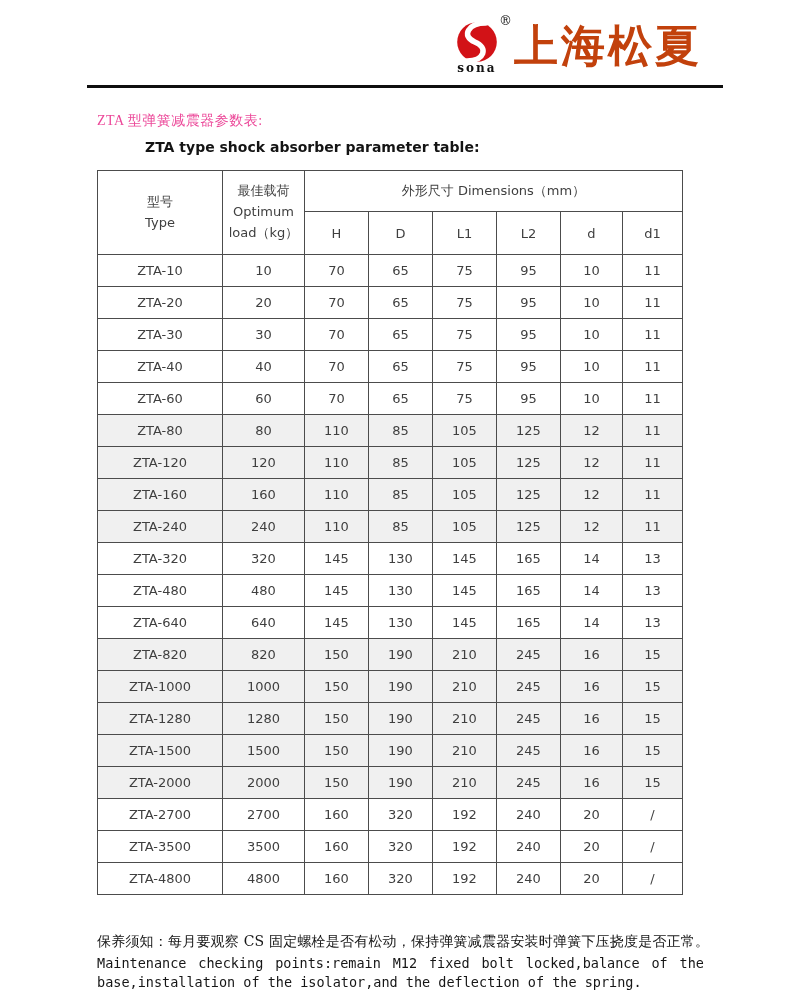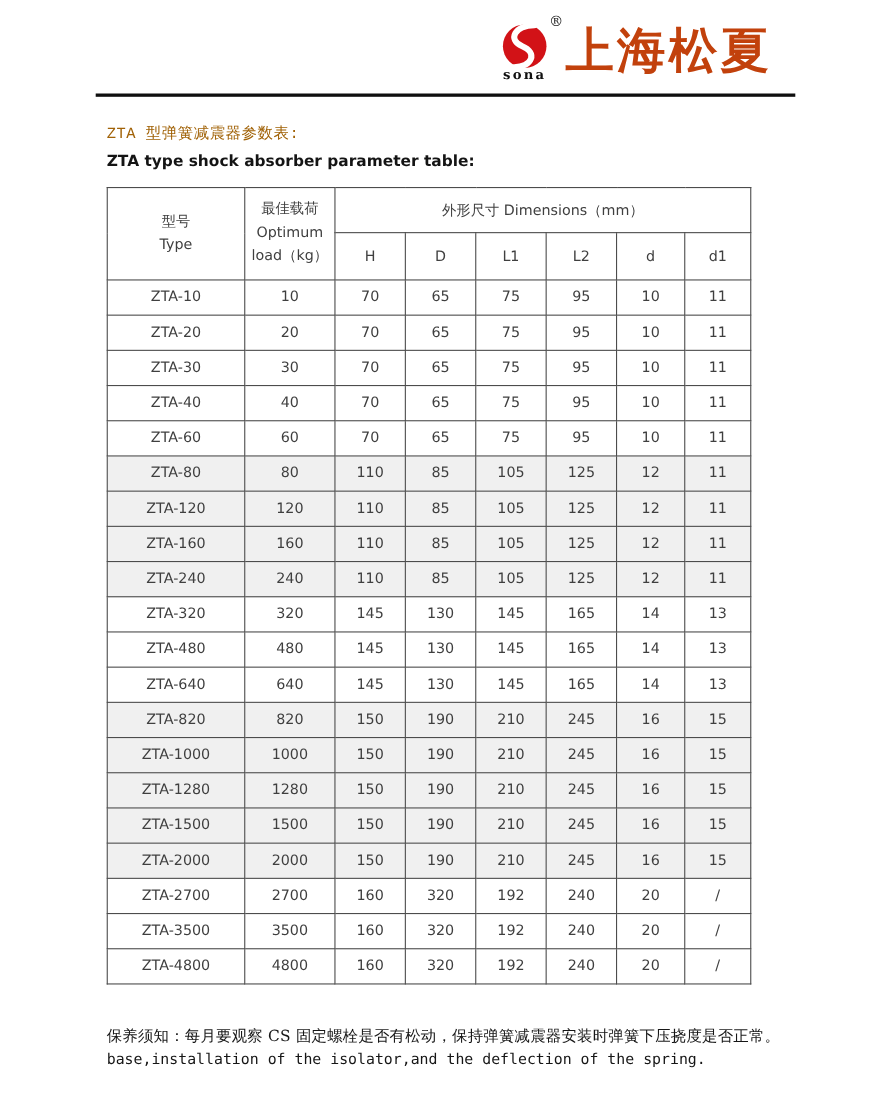--- a/index.html
+++ b/index.html
@@ -29,26 +29,27 @@
     font-family: "DejaVu Sans", "Liberation Sans", sans-serif;
   }
   .header-rule {
     position: absolute; left: 87px; top: 85px; width: 636px; height: 2.5px;
     background: #0f0f0f;
   }
 
   
   .titles { position: absolute; left: 97px; top: 112px; width: 620px; }
   .title-zh {
-    font-family: Liberation Mono, monospace;
-    font-size: 14px; color: #a16207; letter-spacing: 0.5px;
+    font-family: Liberation Serif, serif;
+    font-size: 14px; color: #ec4899; letter-spacing: 0.5px;
   }
   .title-en {
     margin-top: 9px; font-size: 14px; font-weight: bold; color: #141414;
     font-family: "DejaVu Sans", "Liberation Sans", sans-serif;
+    margin-left: 48px;
   }
 
   
   table.params {
     position: absolute; left: 97px; top: 170px;
     border-collapse: collapse; table-layout: fixed; width: 585px;
   }
   table.params th, table.params td {
     border: 1.5px solid #4c4c4c;
     text-align: center; vertical-align: middle;
@@ -325,14 +326,15 @@
         <td>192</td>
         <td>240</td>
         <td>20</td>
         <td>/</td>
       </tr>
     </tbody>
 </table>
 
 <div class="footer-note">
   <div class="foot-zh">保养须知：每月要观察 CS 固定螺栓是否有松动，保持弹簧减震器安装时弹簧下压挠度是否正常。</div>
+  <div class="foot-en1">Maintenance checking points:remain M12 fixed bolt locked,balance of the</div>
   <div class="foot-en2">base,installation of the isolator,and the deflection of the spring.</div>
 </div>
 
 </body></html>

